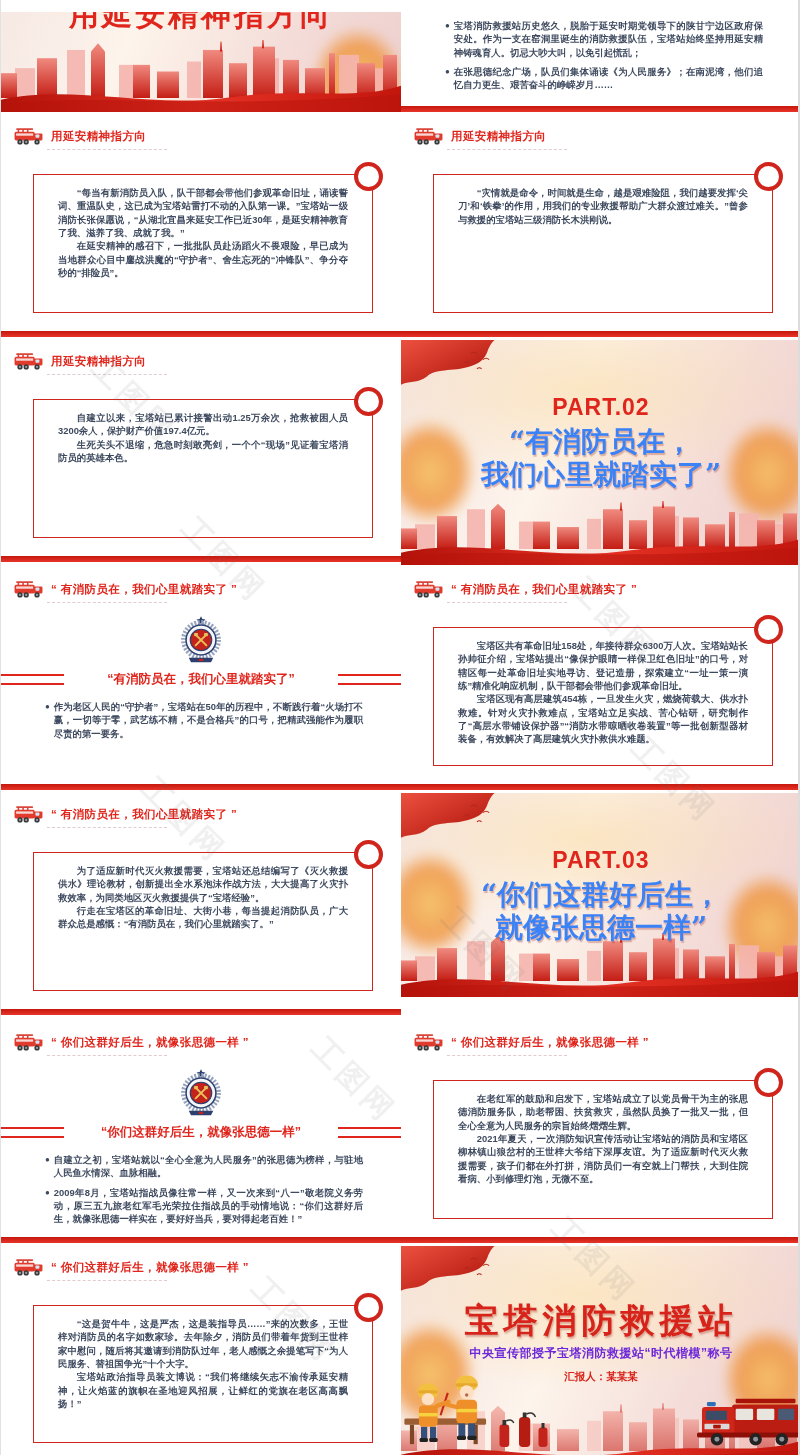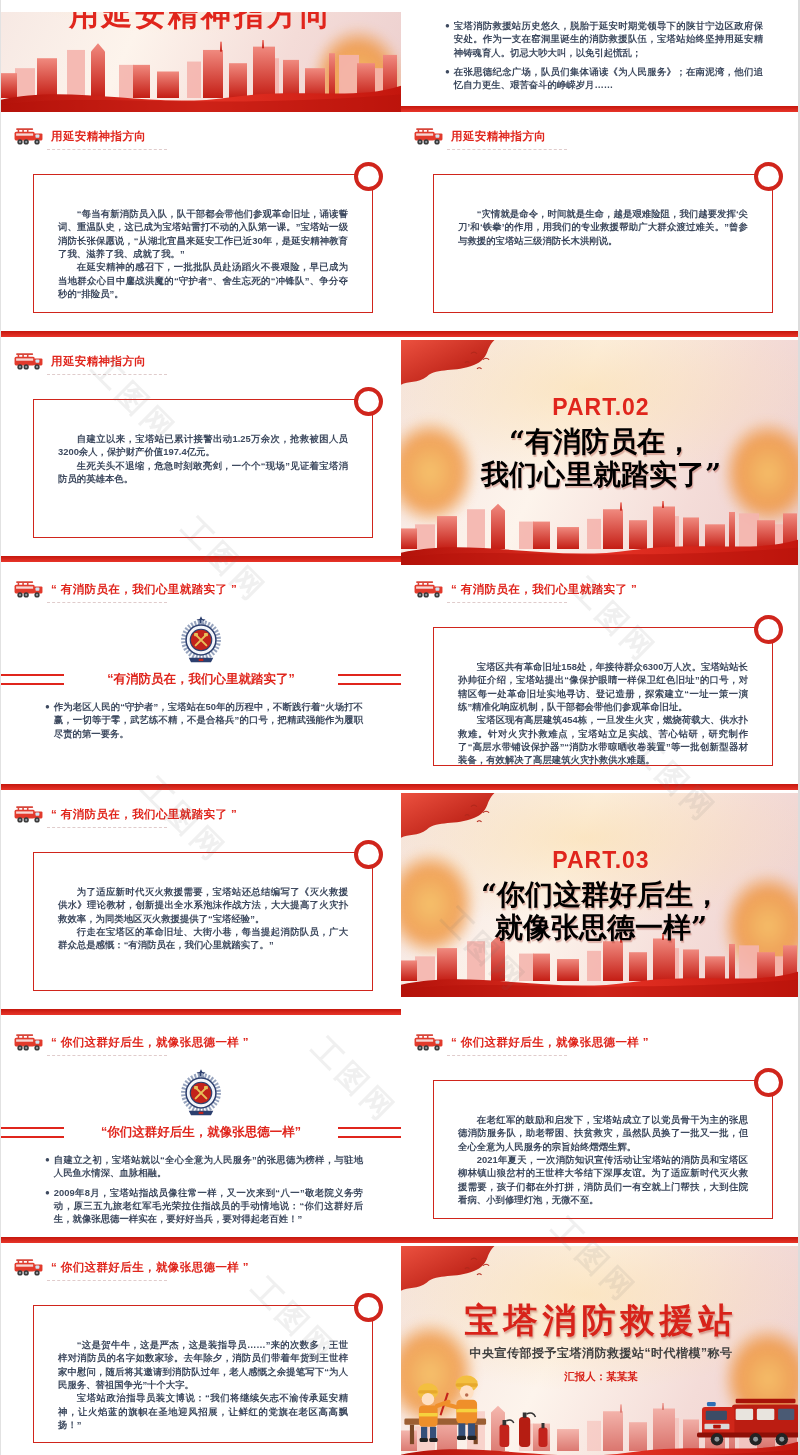--- a/index.html
+++ b/index.html
@@ -22,21 +22,21 @@
   #s13{left:0;top:1234px;height:221px}
   #s14{left:400px;top:1234px;height:221px}
   .clip{position:absolute;left:0;top:-125px;width:400px;height:225px;}
 
   
   .hdr{position:absolute;top:11px;left:12px;right:12px;display:flex;align-items:center;gap:7px;z-index:3;}
   .truck{width:31px;height:21px;flex:none;}
   .hdr-t{font-size:11.5px;font-weight:bold;color:#e0251c;letter-spacing:.4px;white-space:nowrap;}
   .dots{position:absolute;top:34px;left:46px;width:120px;border-top:1px dashed #e0cccc;}
   .box{position:absolute;left:32px;right:28px;top:59px;bottom:24px;border:1.5px solid #d0251c;
-       padding:32px 24px 8px;box-sizing:border-box;background:#fff;}
+       padding:11px 24px 8px;box-sizing:border-box;background:#fff;}
   .cc{position:absolute;top:-13px;right:-11px;width:21px;height:21px;border:4.5px solid #d0251c;
       border-radius:50%;background:#fff;}
   .para{margin:0;text-indent:2em;font-size:9.4px;line-height:1.42;color:#3e4a5f;font-weight:bold;text-align:justify;}
   .bbar{position:absolute;left:0;right:0;bottom:0;height:6px;background:linear-gradient(#c5170d,#e8352a);}
 
   
   .emblem{position:absolute;top:43px;left:50%;transform:translateX(-50%);width:46px;height:58px;}
   .sec-row{position:absolute;top:103px;left:0;right:0;display:flex;align-items:center;justify-content:space-between;gap:10px;}
   .dbl{width:63px;height:7px;border-top:2.5px solid #e0251c;border-bottom:2.5px solid #e0251c;}
   .sec-t{font-size:12.5px;font-weight:bold;color:#e0251c;white-space:nowrap;}
@@ -54,32 +54,32 @@
   .fl-l{left:-36px;bottom:18px;}
   .fl-r{right:-32px;top:58px;}
   .fl-s1{right:-22px;top:118px;}
   .flag-svg{position:absolute;top:-3px;left:-5px;width:118px;height:72px;}
   .skyline-svg{position:absolute;left:0;right:0;bottom:16px;width:100%;height:48px;}
   .ribbon-svg{position:absolute;left:0;right:0;bottom:0;width:100%;height:31px;}
   .part-label{position:absolute;top:54px;left:0;right:0;text-align:center;font-size:23px;
       font-weight:bold;color:#e0251c;letter-spacing:1px;}
   .cover-title{position:absolute;top:85px;left:0;right:0;text-align:center;
       font-family:"DejaVu Serif","Liberation Serif",serif;font-size:28px;line-height:1.18;
-      font-weight:bold;color:#000000;text-shadow:1px 1.5px 1px rgba(150,25,12,.28);}
+      font-weight:bold;color:#3b82f6;text-shadow:1px 1.5px 1px rgba(150,25,12,.28);}
   .cut-title{position:absolute;top:108px;left:0;right:0;text-align:center;font-size:30px;
       font-weight:bold;color:#e0251c;letter-spacing:3px;
       font-family:"DejaVu Serif","Liberation Serif",serif;}
   .sky-s1{bottom:14px;height:58px;}
 
   
   .final-title{position:absolute;top:52px;left:0;right:0;text-align:center;
       font-family:"DejaVu Serif","Liberation Serif",serif;font-size:34px;font-weight:bold;
       color:#d8231a;letter-spacing:5px;text-shadow:1px 2px 2px rgba(150,30,18,.35);}
   .final-sub{position:absolute;top:99px;left:0;right:0;text-align:center;font-size:12px;
-      font-weight:bold;color:#404040;letter-spacing:.5px;}
+      font-weight:bold;color:#6d28d9;letter-spacing:.5px;}
   .final-rep{position:absolute;top:124px;left:0;right:0;text-align:center;font-size:10.5px;
       font-weight:bold;color:#d8231a;}
   .ff-svg{position:absolute;left:2px;bottom:14px;width:90px;height:80px;}
   .ext-svg{position:absolute;left:94px;bottom:13px;width:60px;height:47px;}
   .btruck-svg{position:absolute;right:-2px;bottom:16px;width:106px;height:62px;}
   .sky-final{opacity:.55;}
 
   
   .wm{position:absolute;inset:0;pointer-events:none;z-index:60;}
   .wm span{position:absolute;font-size:30px;font-weight:bold;color:rgba(110,110,110,.10);

